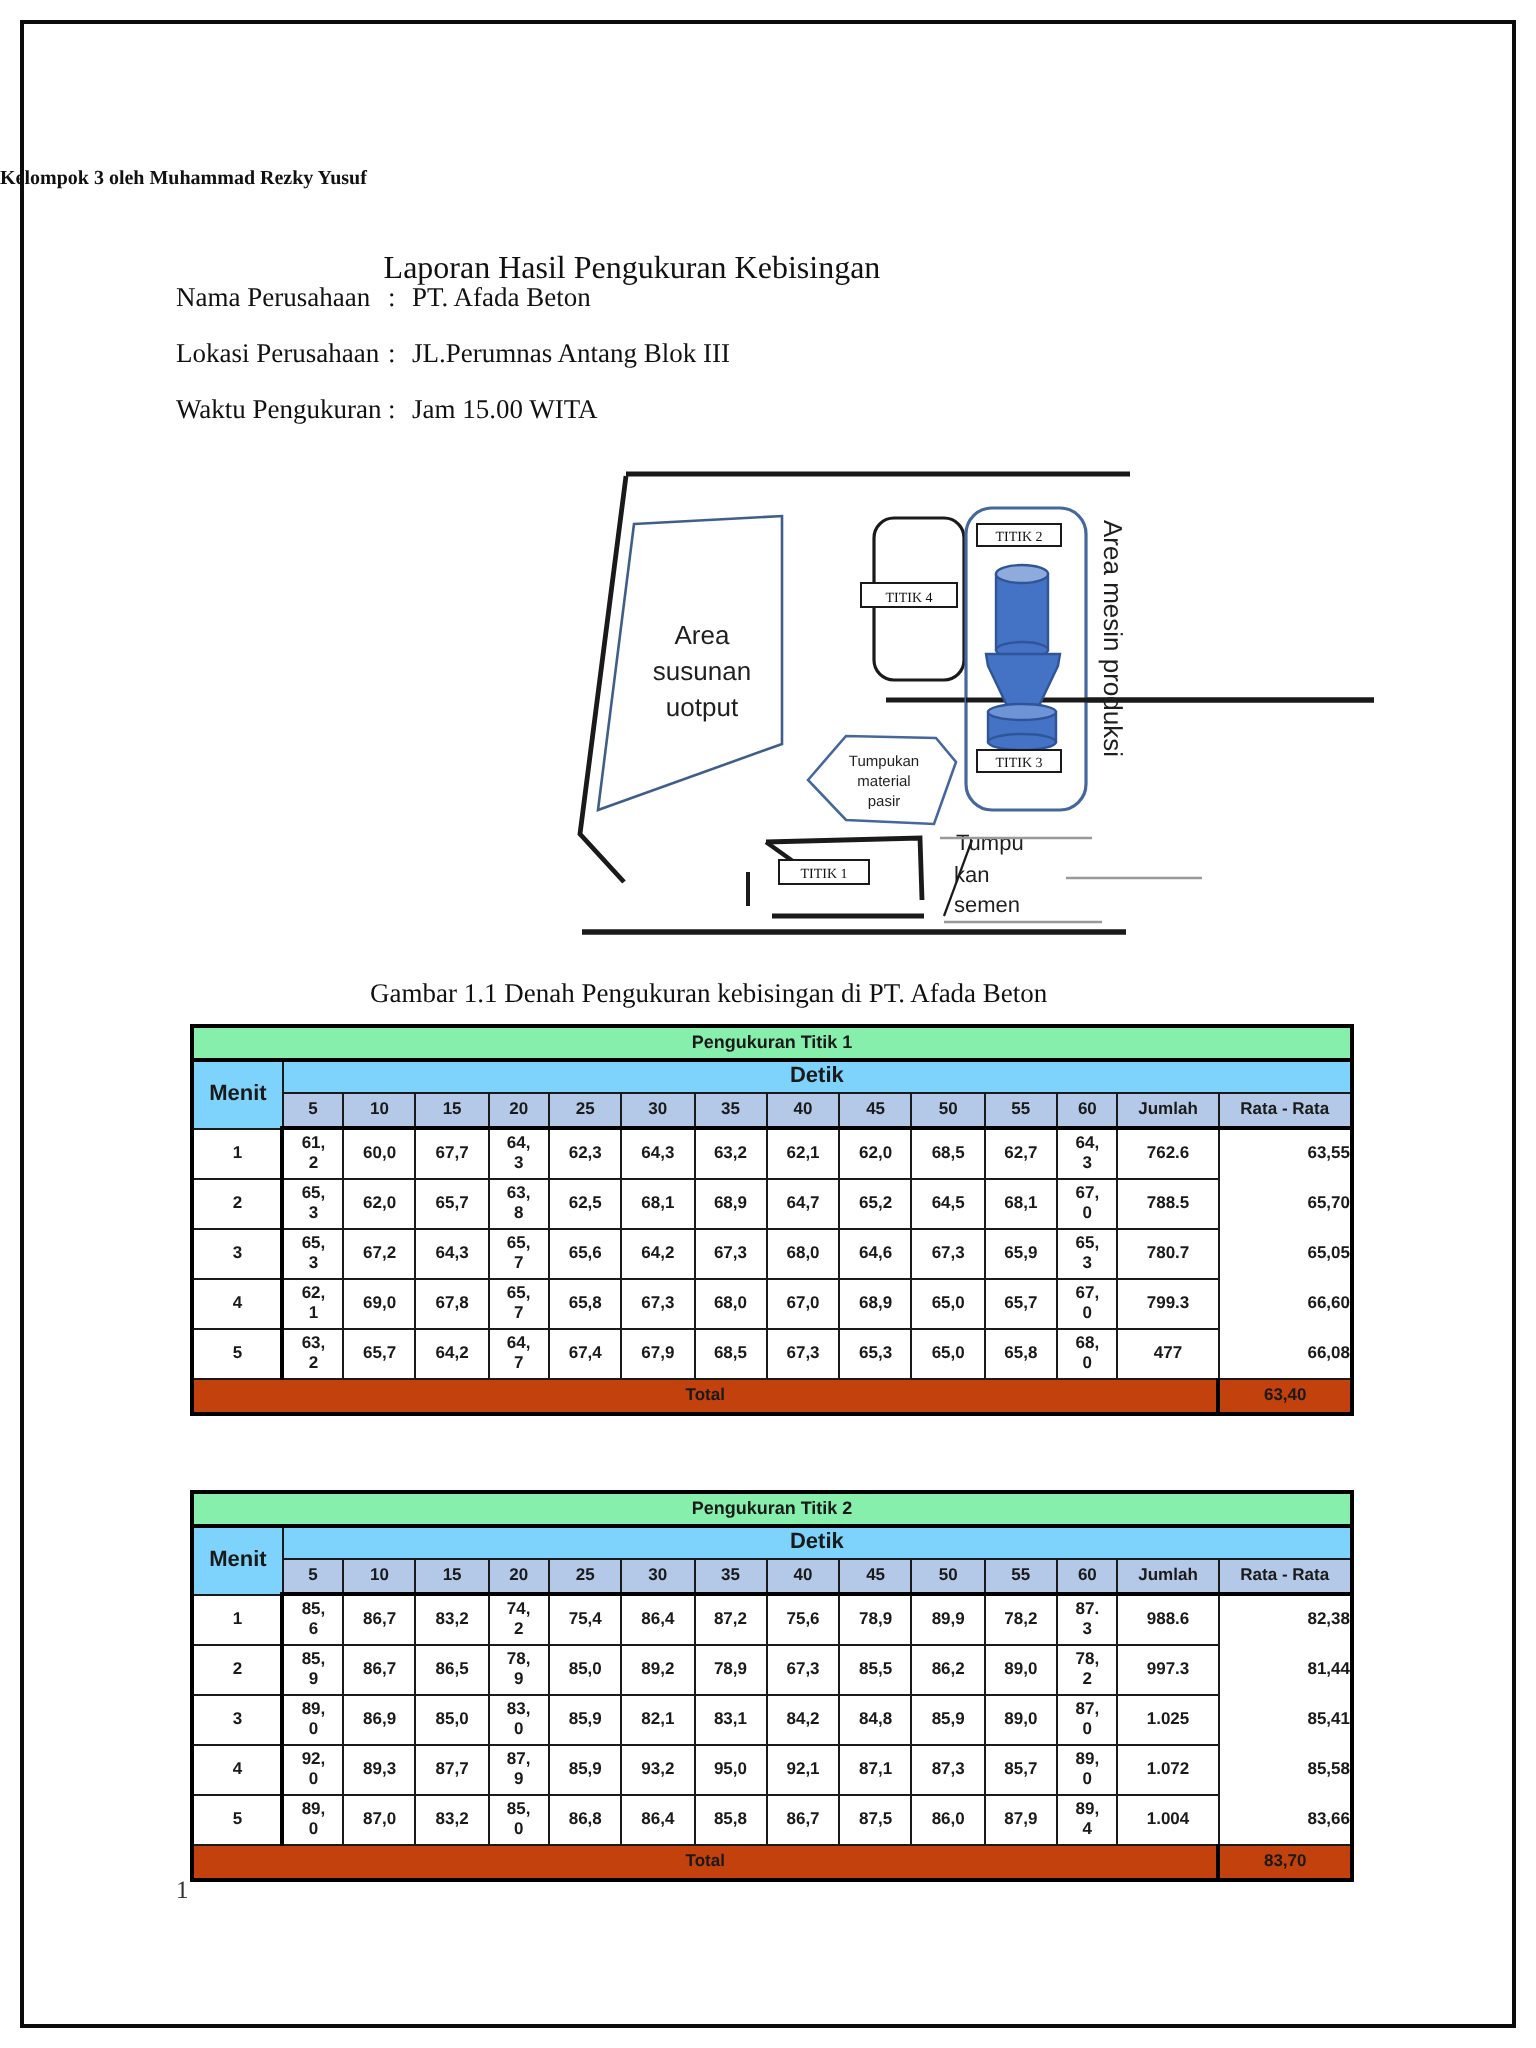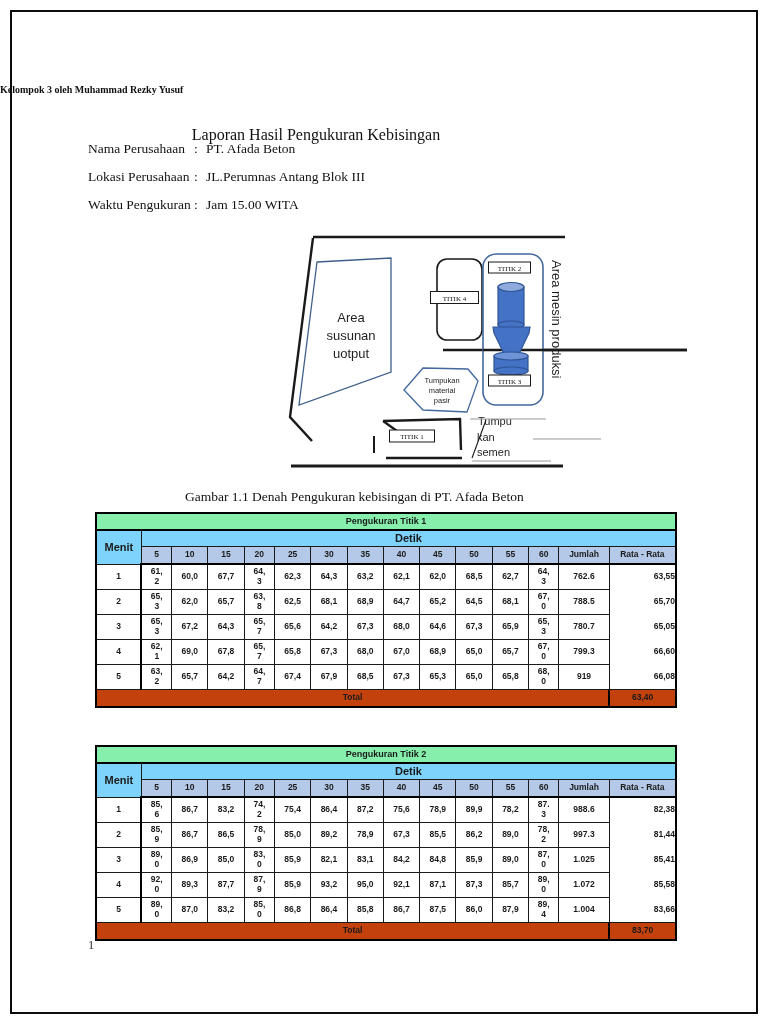--- a/index.html
+++ b/index.html
@@ -252,21 +252,21 @@
 7</td>
           <td>67,4</td>
           <td>67,9</td>
           <td>68,5</td>
           <td>67,3</td>
           <td>65,3</td>
           <td>65,0</td>
           <td>65,8</td>
           <td>68,
 0</td>
-          <td class="jumlah">919</td>
+          <td class="jumlah">477</td>
           <td class="rata">66,08</td>
         </tr>
       </tbody>
     <tfoot>
       <tr>
         <td colspan="14" class="total-label">Total</td>
         <td class="total-val">63,40</td>
       </tr>
     </tfoot>
   </table>

